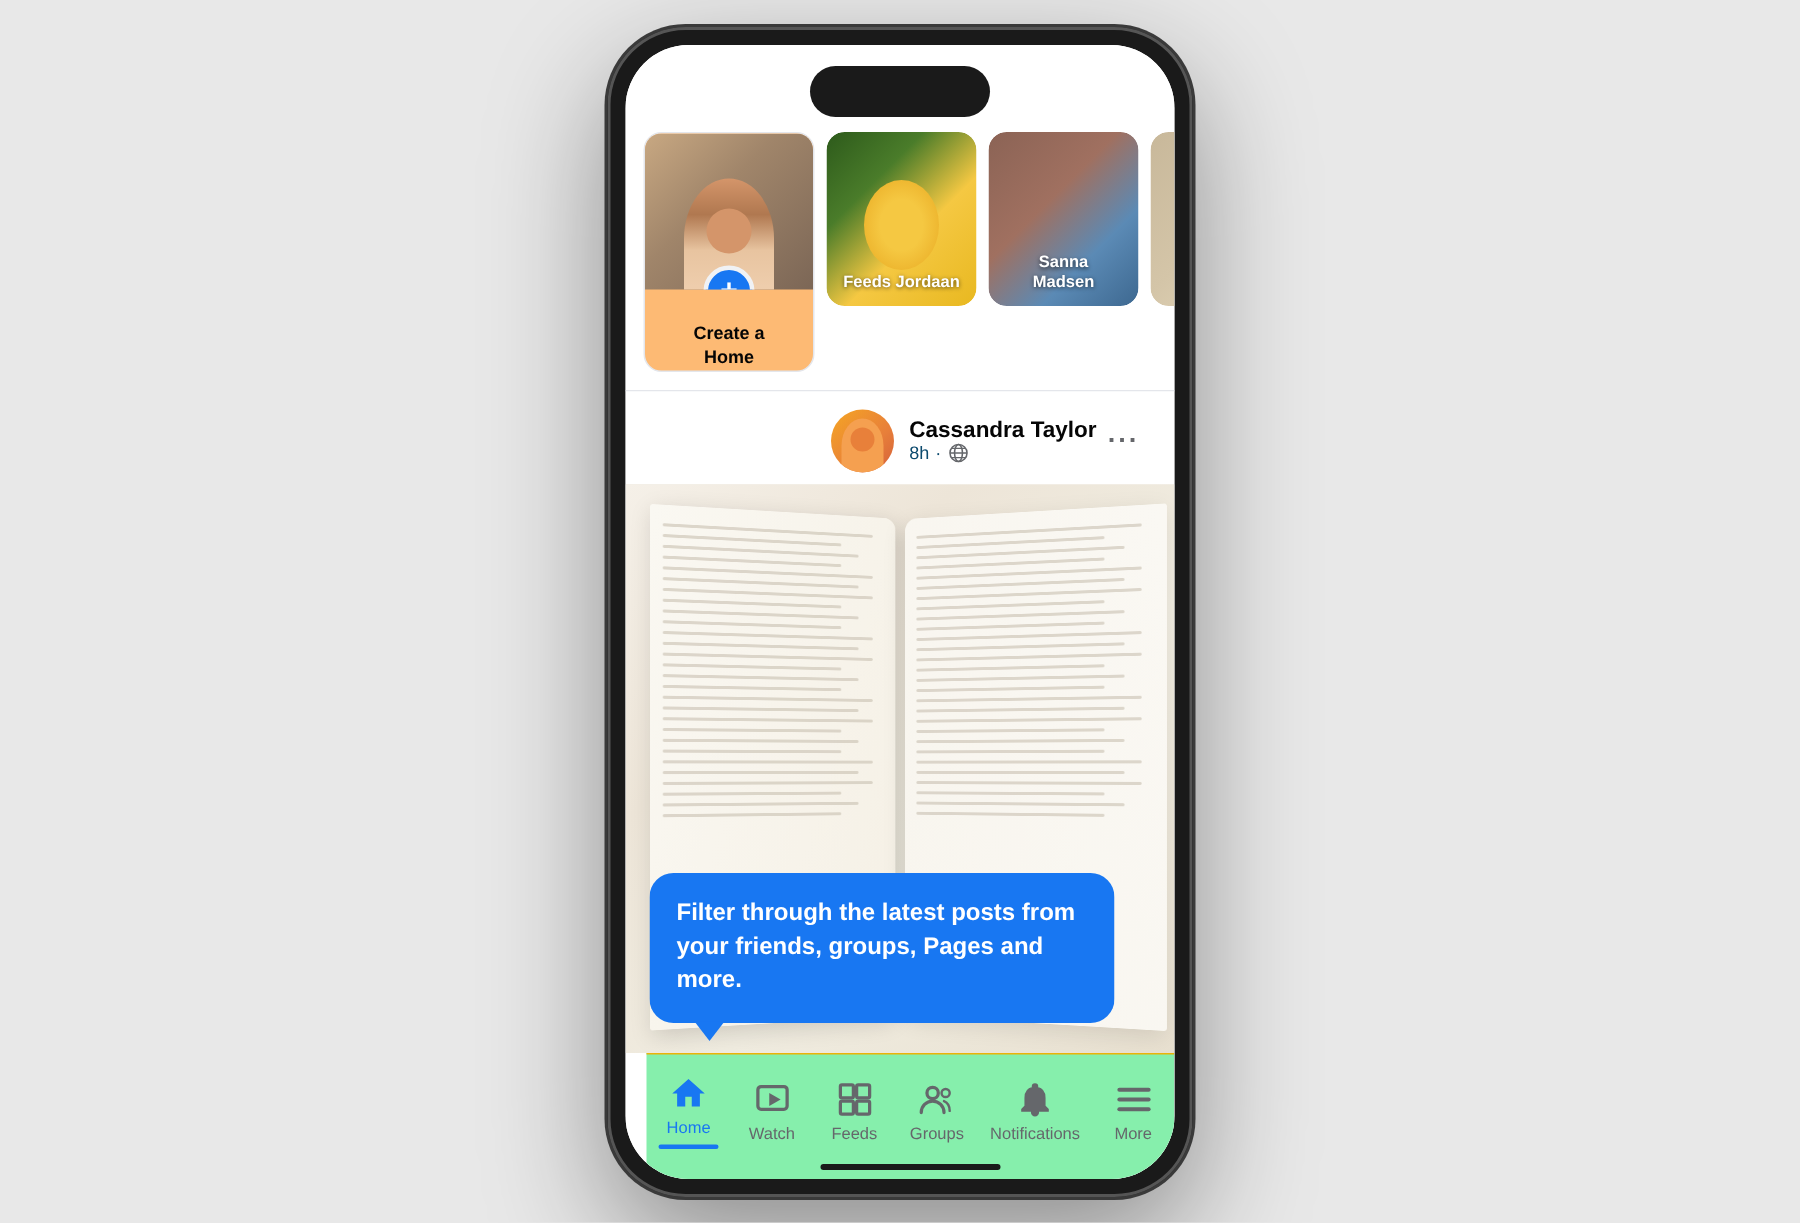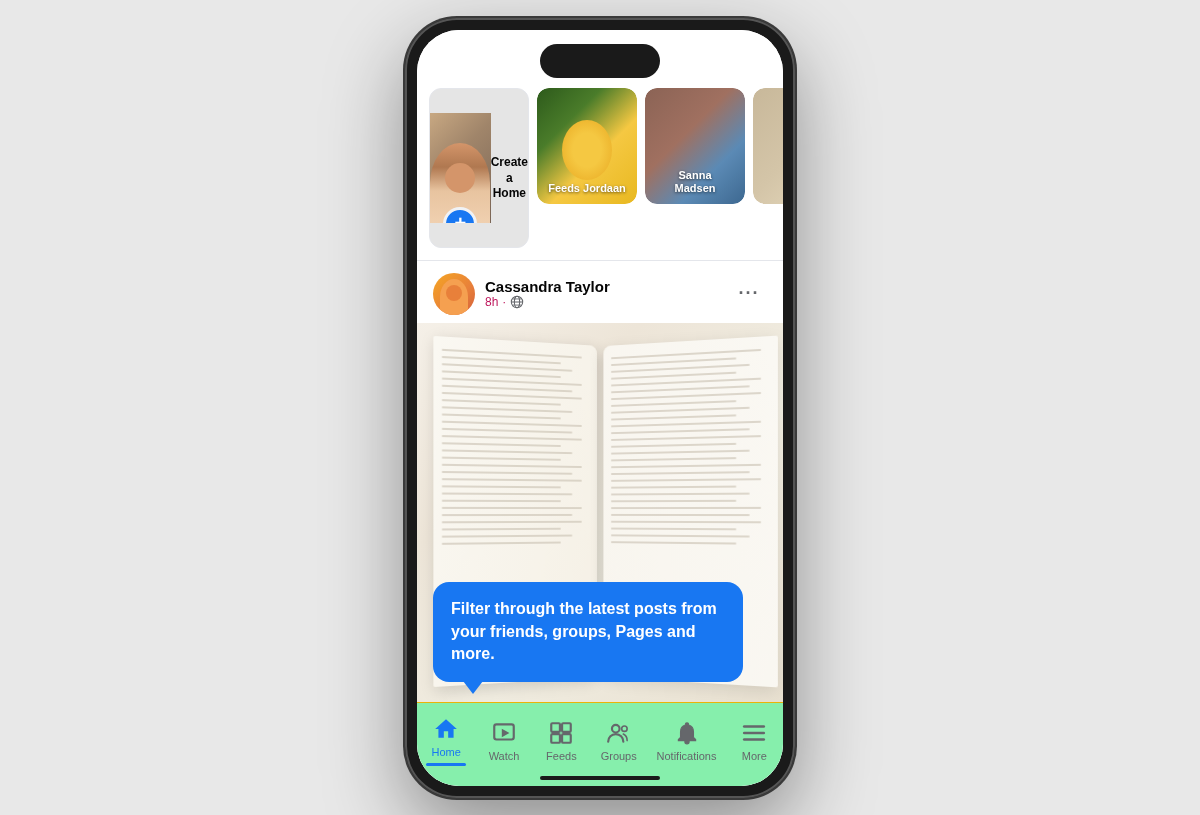--- a/index.html
+++ b/index.html
@@ -110,25 +110,25 @@
 
     .story-card {
       position: relative;
       border-radius: 12px;
       overflow: hidden;
       flex-shrink: 0;
       cursor: pointer;
     }
 
     .story-card-create {
-      width: 100px;
+      width: 114px;
       height: 160px;
-      background: #e5e5e5;
-      display: flex;
-      flex-direction: row;
+      background: #fdba74;
+      display: flex;
+      flex-direction: column;
       align-items: center;
       border: 1px solid #e4e6eb;
     }
 
     .story-card-create .story-image-top {
       width: 100%;
       height: 110px;
       overflow: hidden;
       position: relative;
     }
@@ -260,20 +260,21 @@
       line-height: 1.2;
     }
 
     
     .feed-section {
       flex: 1;
       background: #fff;
       overflow: hidden;
       display: flex;
       flex-direction: column;
+      align-items: flex-end;
     }
 
     .post-header {
       display: flex;
       align-items: center;
       padding: 12px 16px 8px;
       justify-content: space-between;
     }
 
     .post-user-info {
@@ -323,21 +324,21 @@
       font-size: 15px;
       font-weight: 600;
       color: #050505;
     }
 
     .post-meta {
       display: flex;
       align-items: center;
       gap: 4px;
       font-size: 12px;
-      color: #be185d;
+      color: #0c4a6e;
     }
 
     .globe-icon {
       width: 14px;
       height: 14px;
     }
 
     .post-more-btn {
       width: 36px;
       height: 36px;

